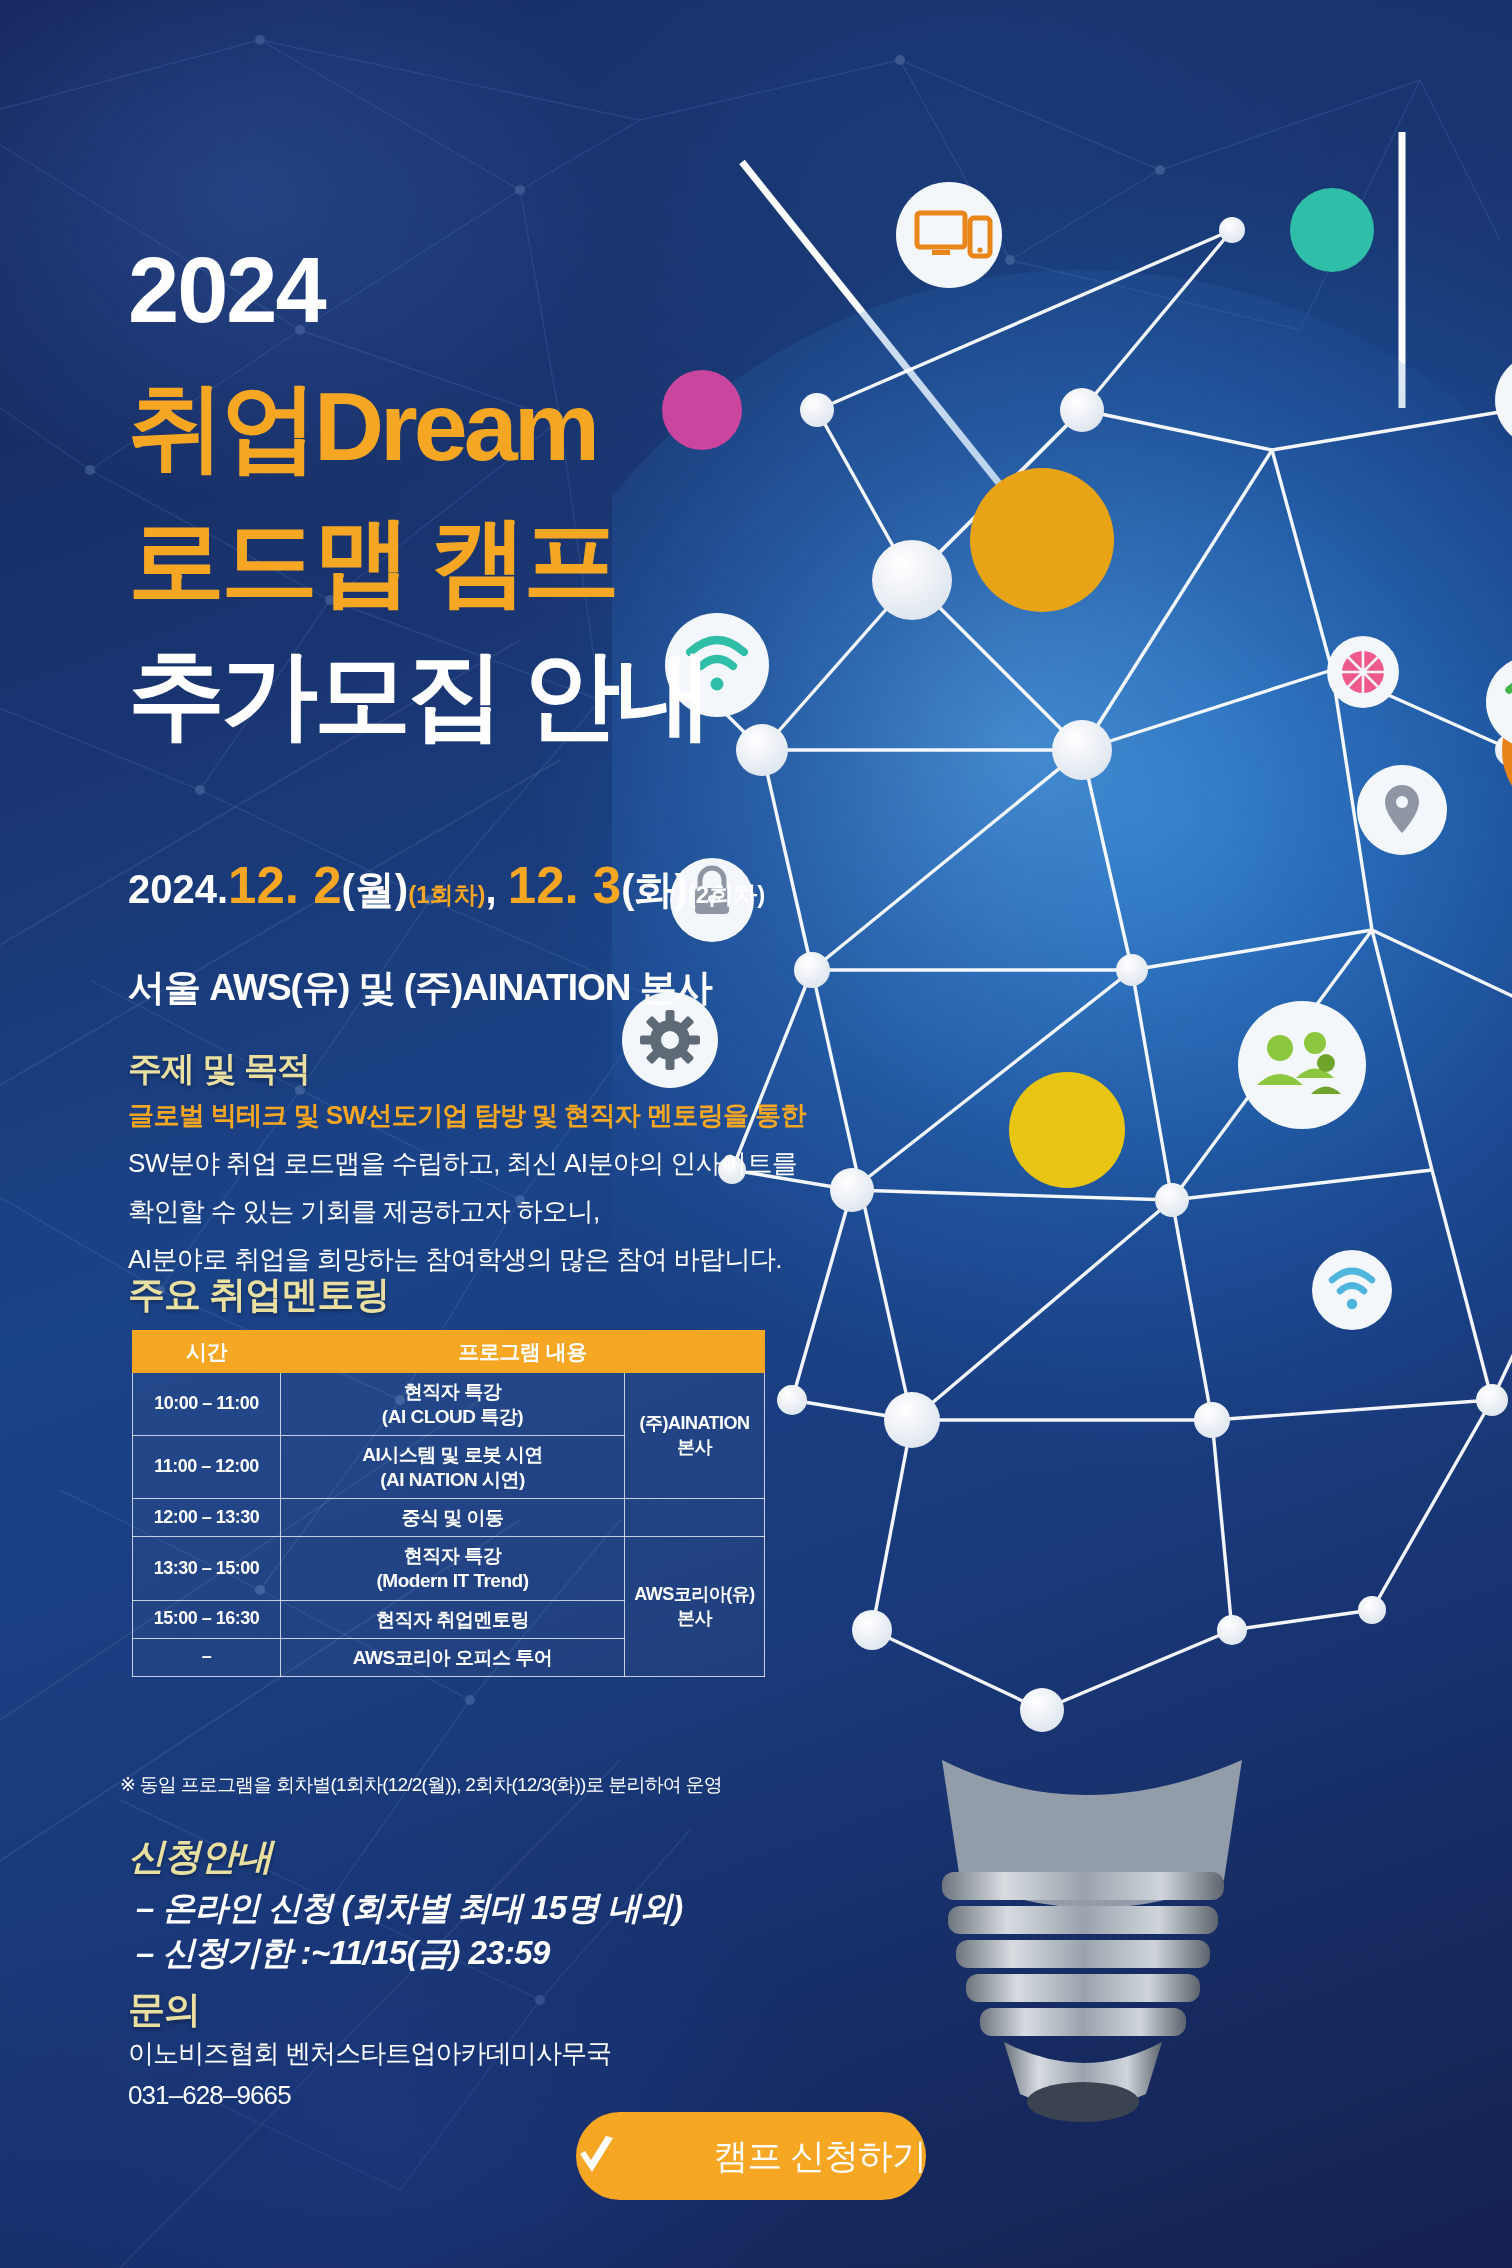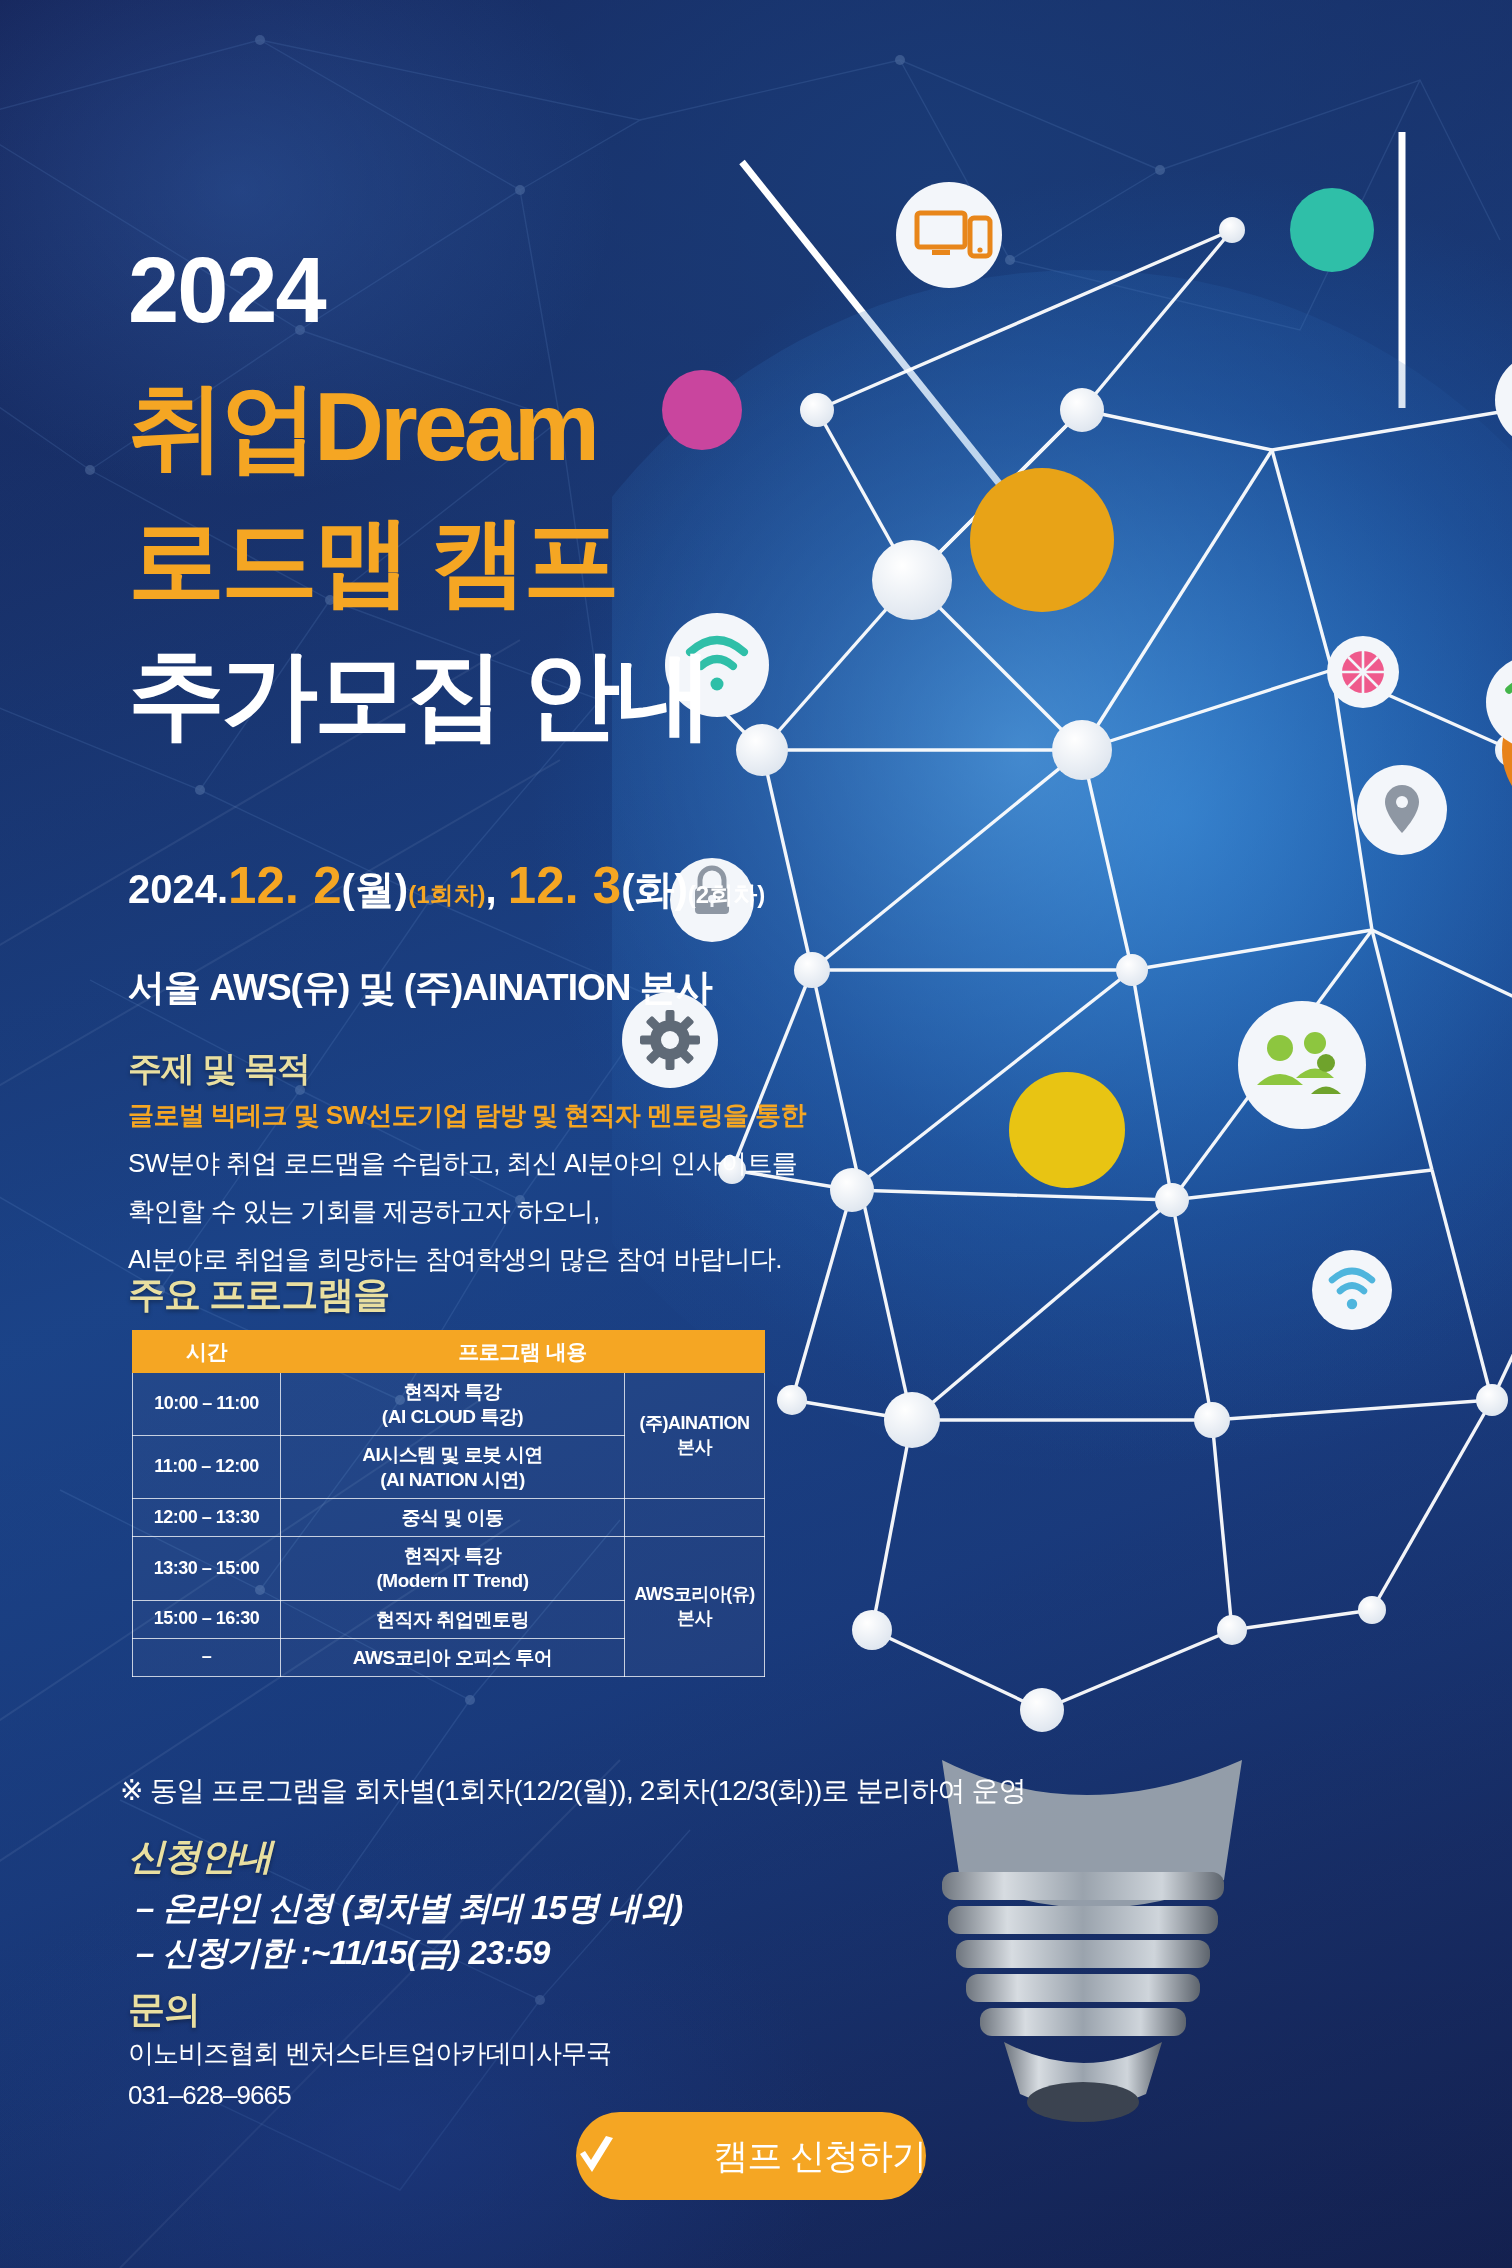--- a/index.html
+++ b/index.html
@@ -108,21 +108,21 @@
     background:rgba(255,255,255,0.035);
   }
   #prog-table td.time{ width:148px; font-size:18px; }
   #prog-table td.venue-cell{ width:140px; font-size:18px; }
   #prog-table colgroup .c1{ width:148px; }
   #prog-table colgroup .c2{ width:344px; }
   #prog-table colgroup .c3{ width:140px; }
 
   .note{
     position:absolute; left:120px; top:1772px;
-    font-size:28px; color:#ffffff; letter-spacing:-0.8px; white-space:nowrap;
+    font-size:19px; color:#ffffff; letter-spacing:-0.8px; white-space:nowrap;
   }
 
   .bullet{
     position:absolute; left:136px;
     font-size:33px; font-weight:700; font-style:italic; color:#ffffff;
     letter-spacing:-0.6px; white-space:nowrap;
   }
   #ap0{ top:1886px; }
   #ap1{ top:1931px; }
 
@@ -435,21 +435,21 @@
     </div>
 
     <div class="venue">서울 AWS(유) 및 (주)AINATION 본사</div>
 
     <div class="h-sec" id="h-topic">주제 및 목적</div>
     <div class="bodyline" id="bl1">SW분야 취업 로드맵을 수립하고,  최신 AI분야의  인사이트를</div>
     <div class="bodyline hl" id="bl0">글로벌 빅테크 및 SW선도기업 탐방 및 현직자 멘토링을 통한</div>
     <div class="bodyline" id="bl2">확인할 수 있는 기회를 제공하고자 하오니,</div>
     <div class="bodyline" id="bl3">AI분야로 취업을 희망하는 참여학생의 많은 참여 바랍니다.</div>
 
-    <div class="h-sec" id="h-program">주요 프로그램을</div>
+    <div class="h-sec" id="h-program">주요 취업멘토링</div>
 
     <table id="prog-table">
       <colgroup>
           <col class="c1">
           <col class="c2">
           <col class="c3">
         </colgroup>
       <thead>
         <tr>
           <th>시간</th>

